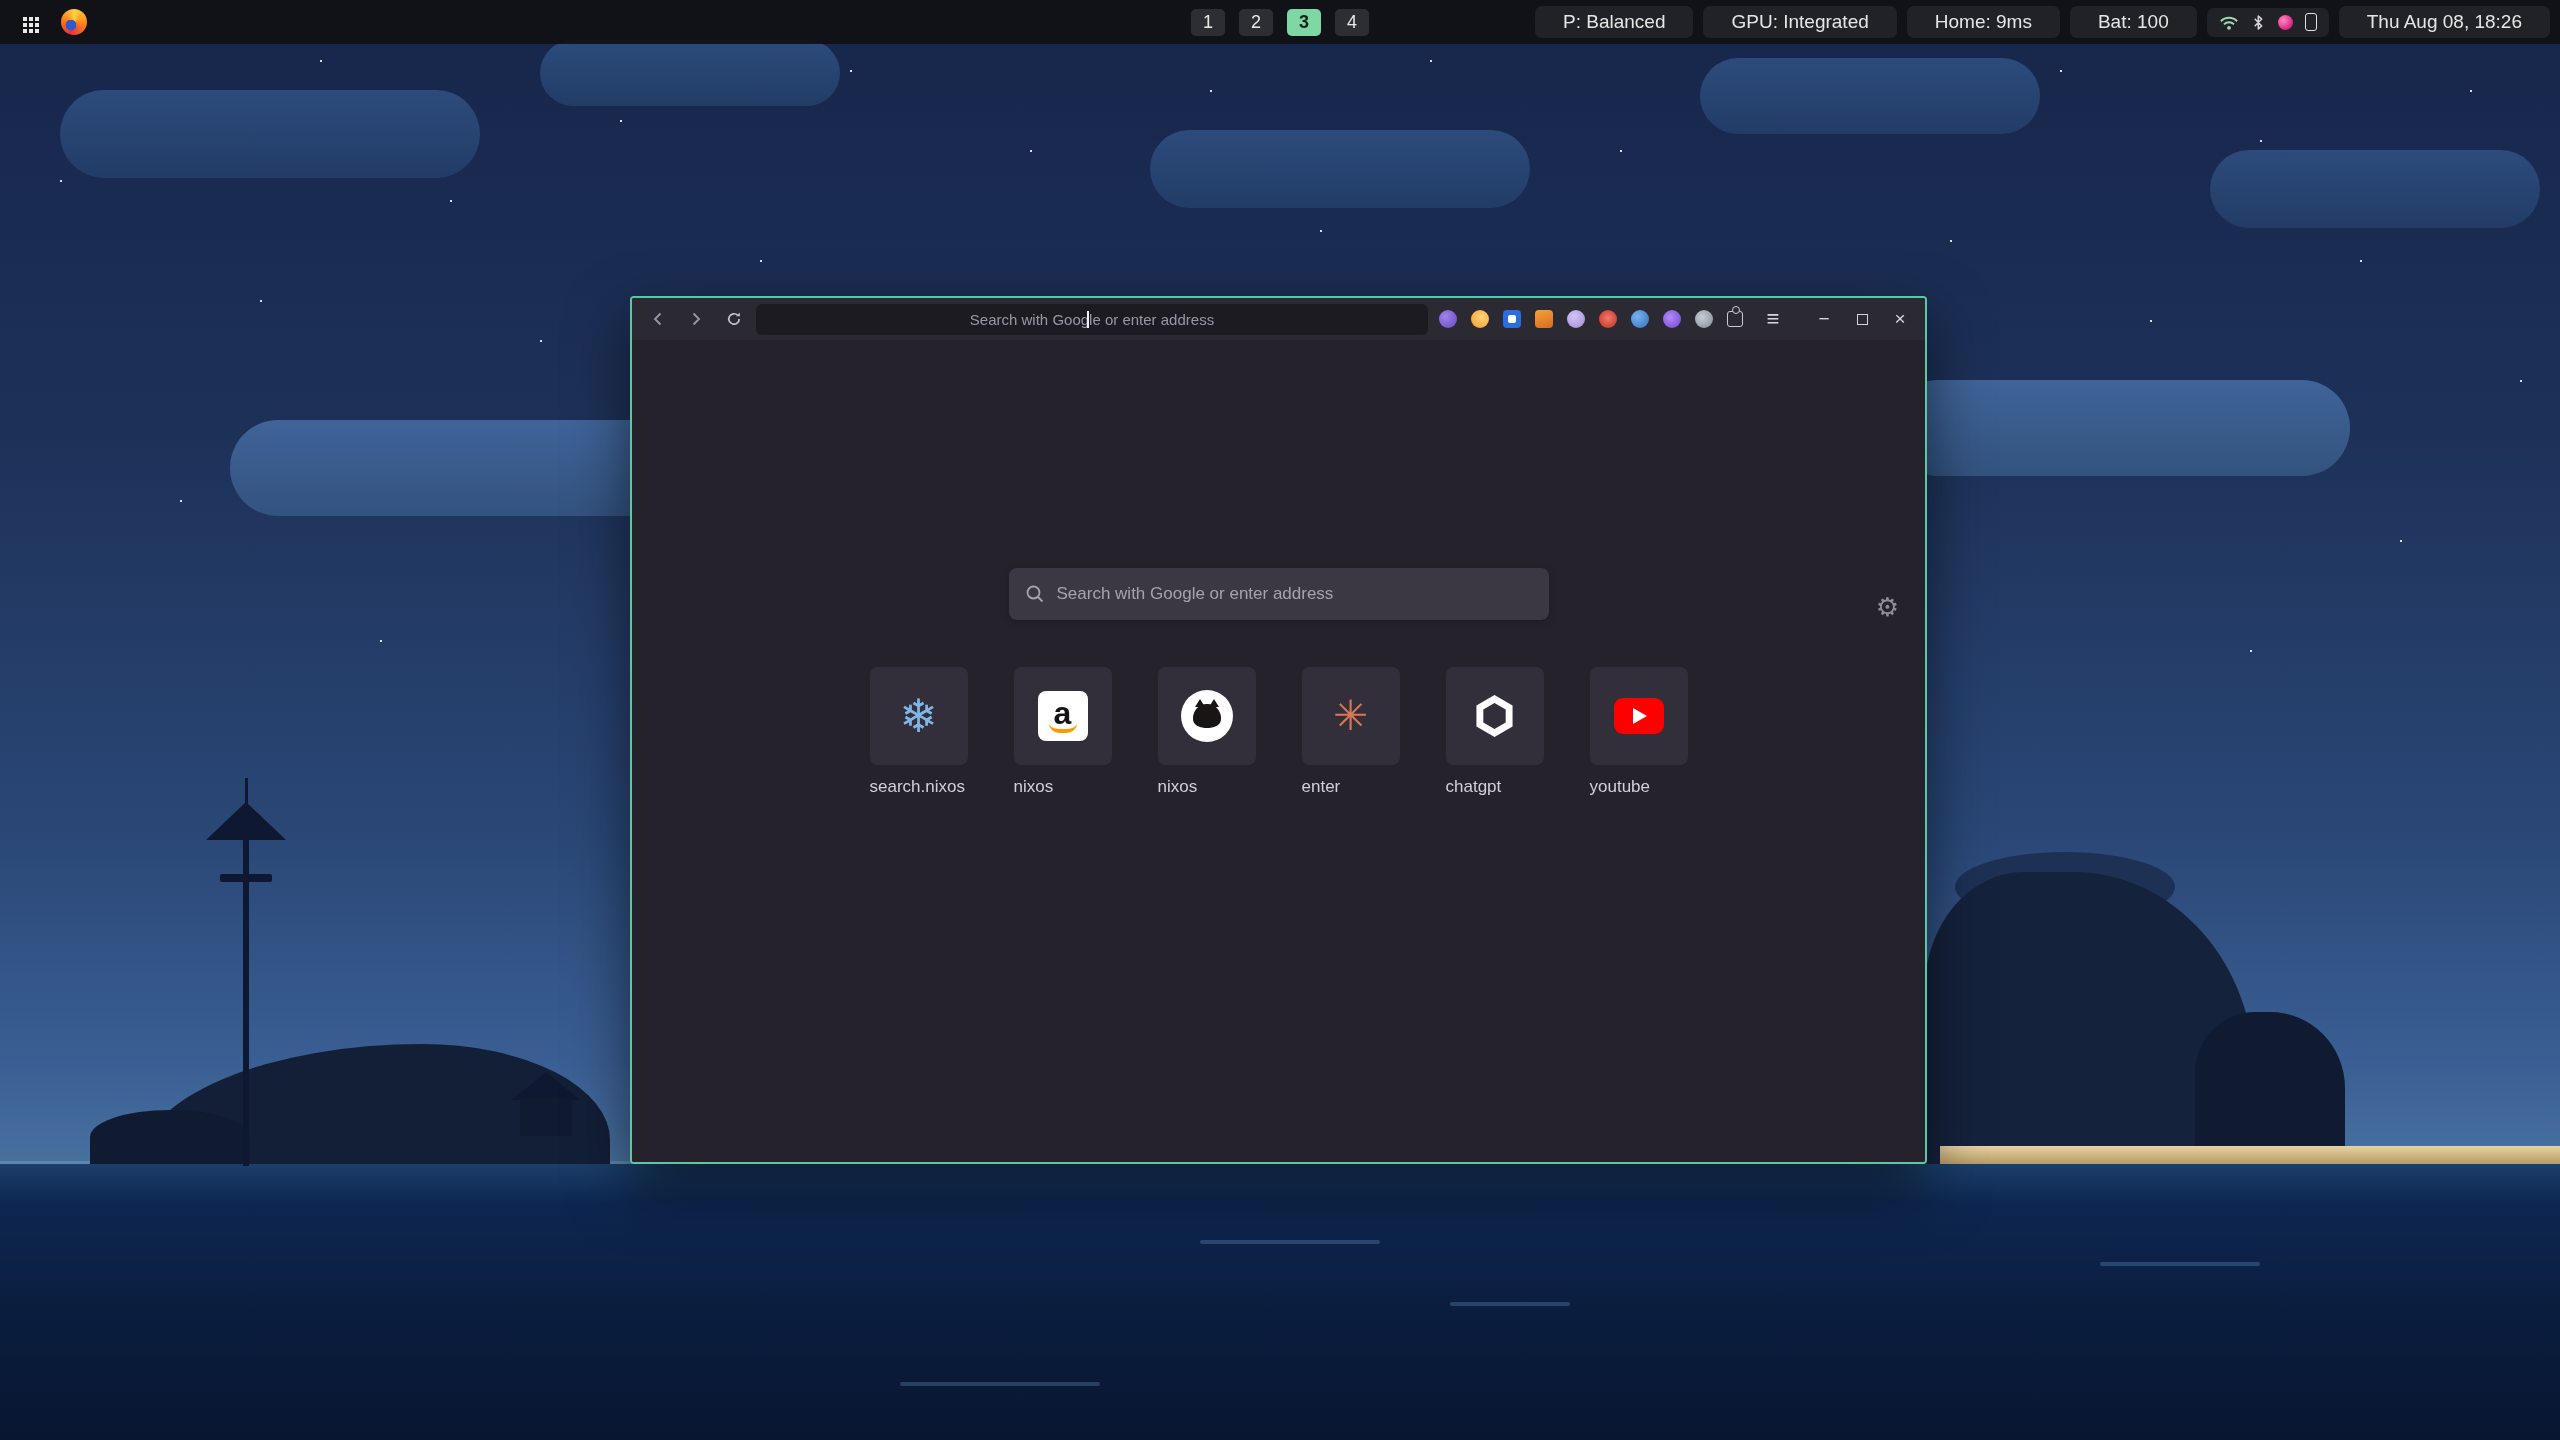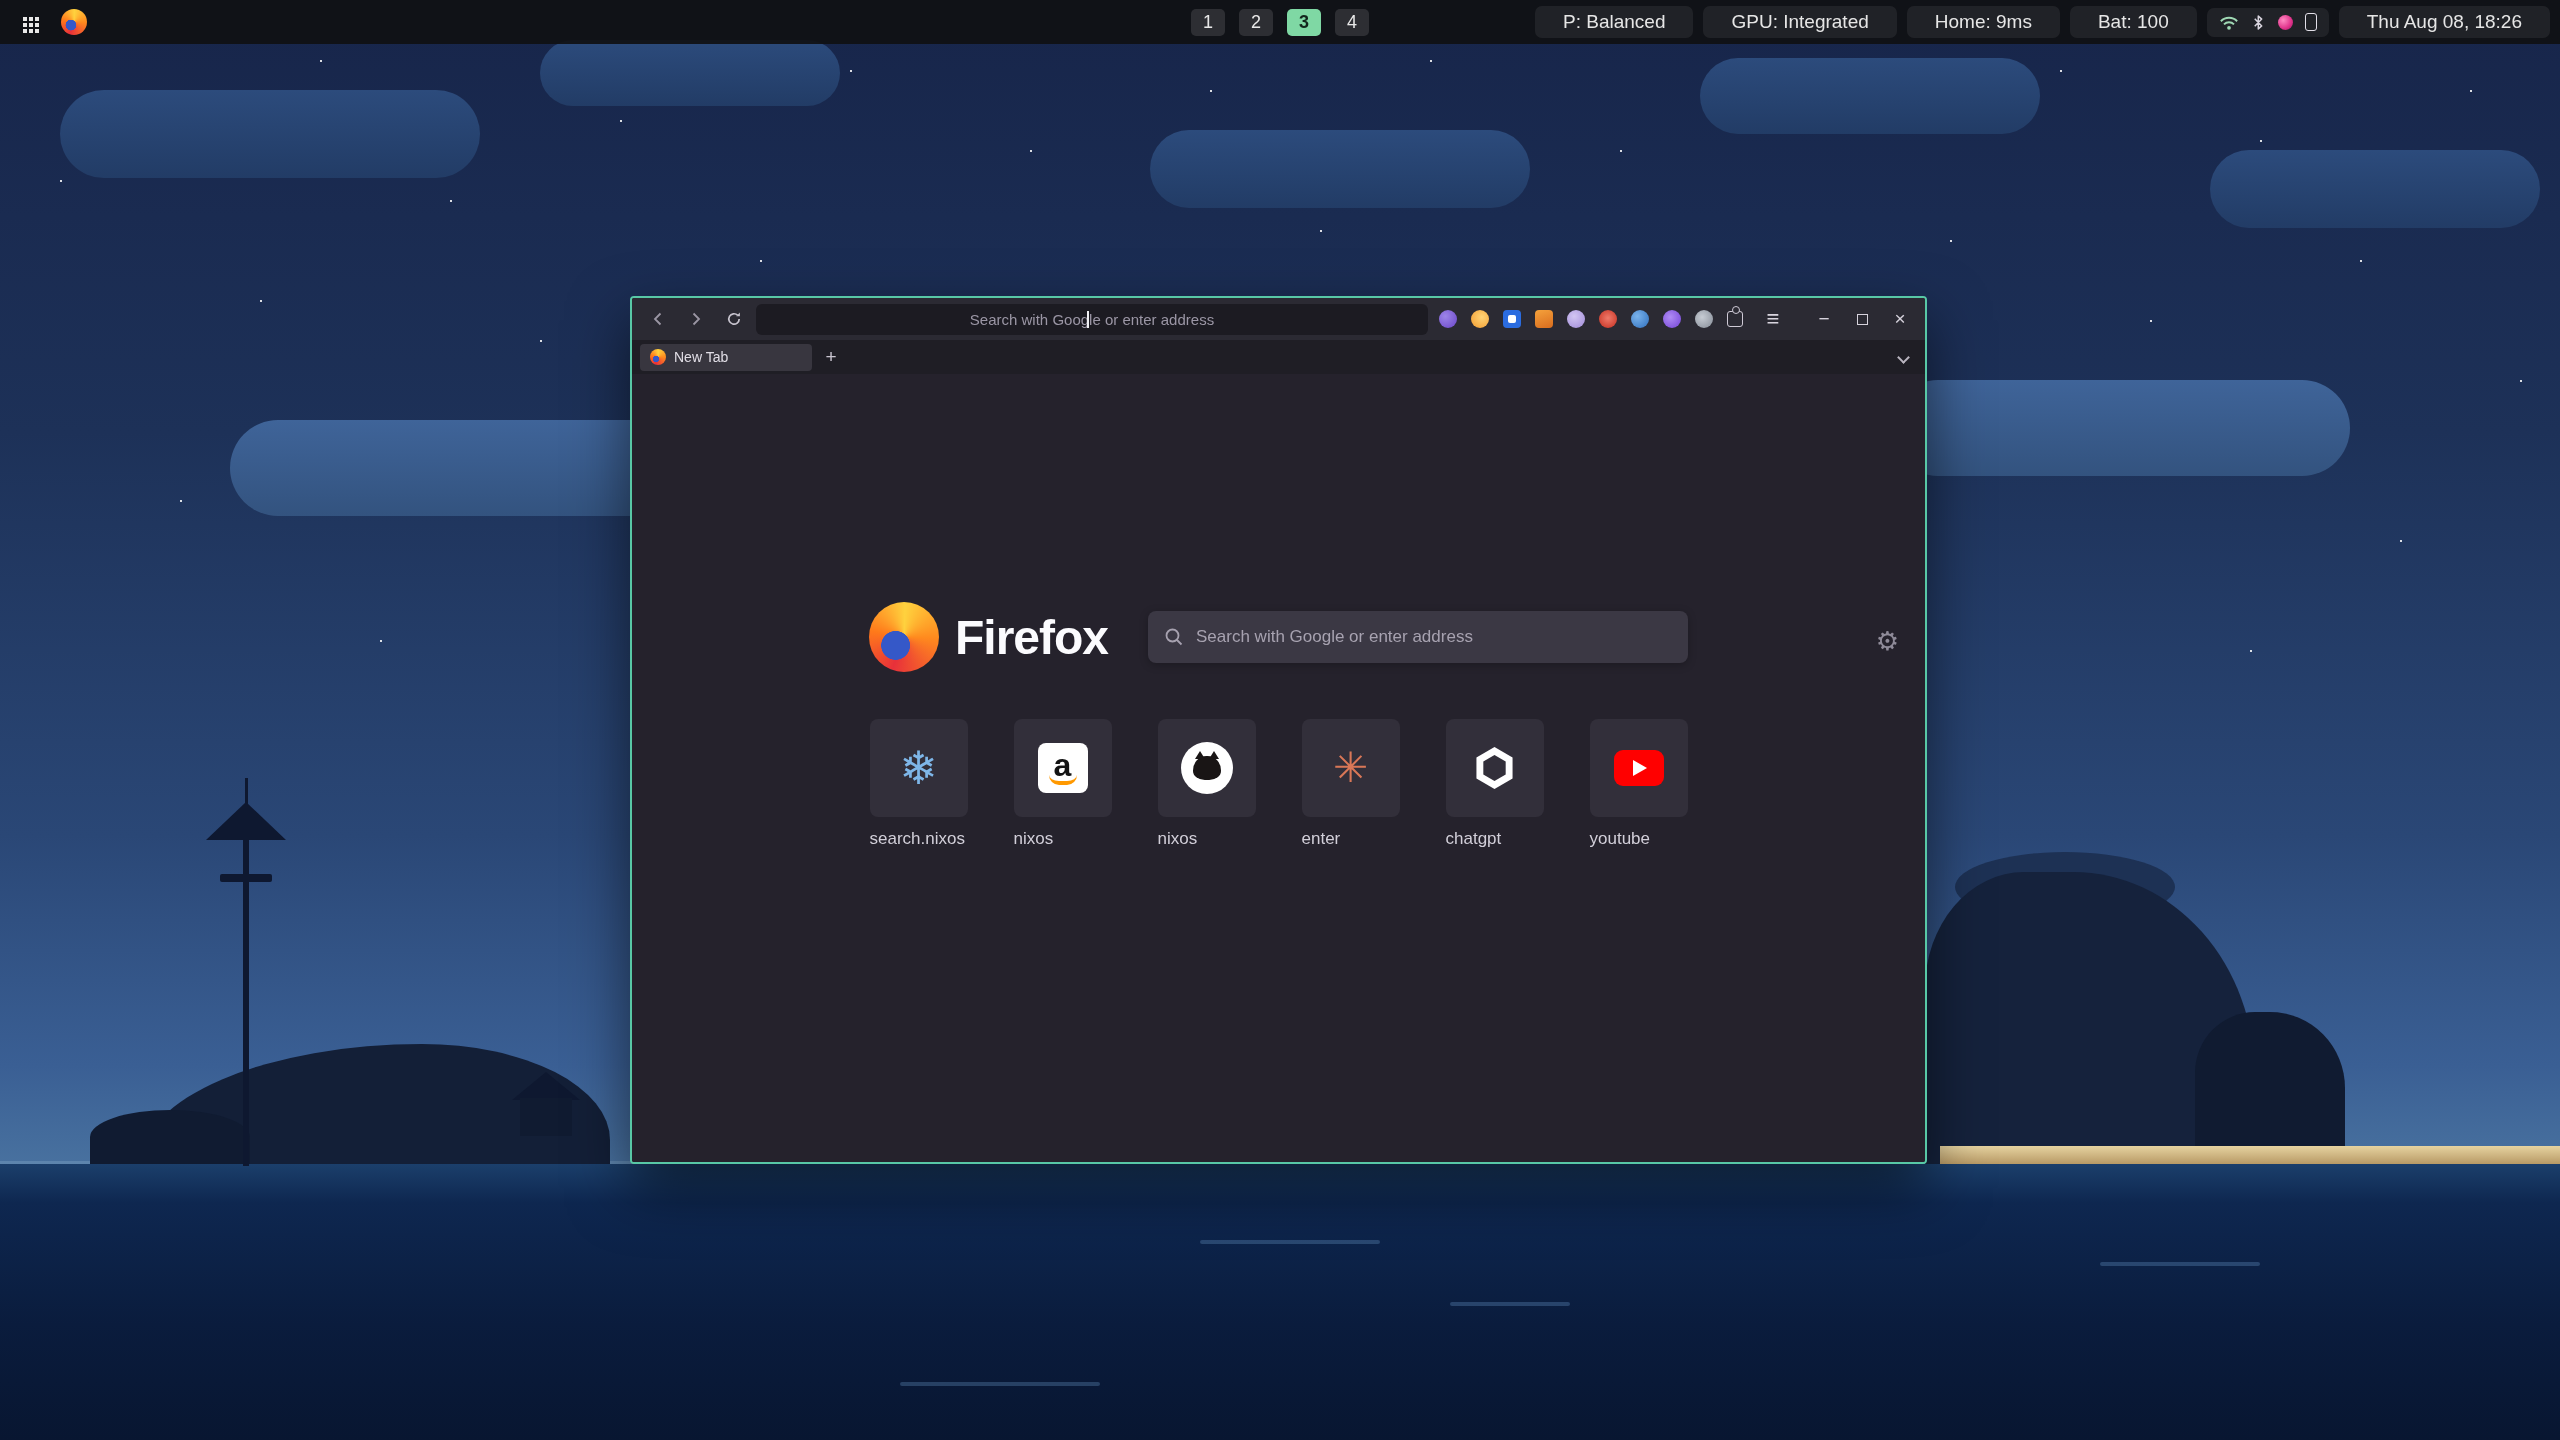--- a/index.html
+++ b/index.html
@@ -277,38 +277,25 @@
 
       <div class="winctl">
         <button class="nav-btn">−</button>
         <button class="nav-btn">
             <span class="boxglyph"></span>
           </button>
         <button class="nav-btn">×</button>
       </div>
     </div>
 
-    <div class="tabbar">
-      <div class="tab">
-        <span class="ff-logo ff-16"></span>
-        <span class="tab-label">New Tab</span>
-      </div>
-      <button class="newtab-btn">+</button>
-      <span class="tab-spacer"></span>
-      <button class="chev-btn"><span class="chev"></span></button>
-    </div>
 
     <div class="content">
       <button class="gear-btn">⚙</button>
 
       <div class="hero">
-        <div class="brand">
-          <span class="ff-logo ff-70"></span>
-          <span class="wordmark">Firefox</span>
-        </div>
         <div class="ntp-search">
           <svg width="20" height="20" viewBox="0 0 20 20">
             <circle cx="8.5" cy="8.5" r="6" fill="none" stroke="#a7a2b0" stroke-width="1.8"></circle>
             <path d="M13 13 17.5 17.5" stroke="#a7a2b0" stroke-width="1.8"></path>
           </svg>
           <input type="text" placeholder="Search with Google or enter address" style="">
         </div>
       </div>
 
       <div class="shortcuts">

